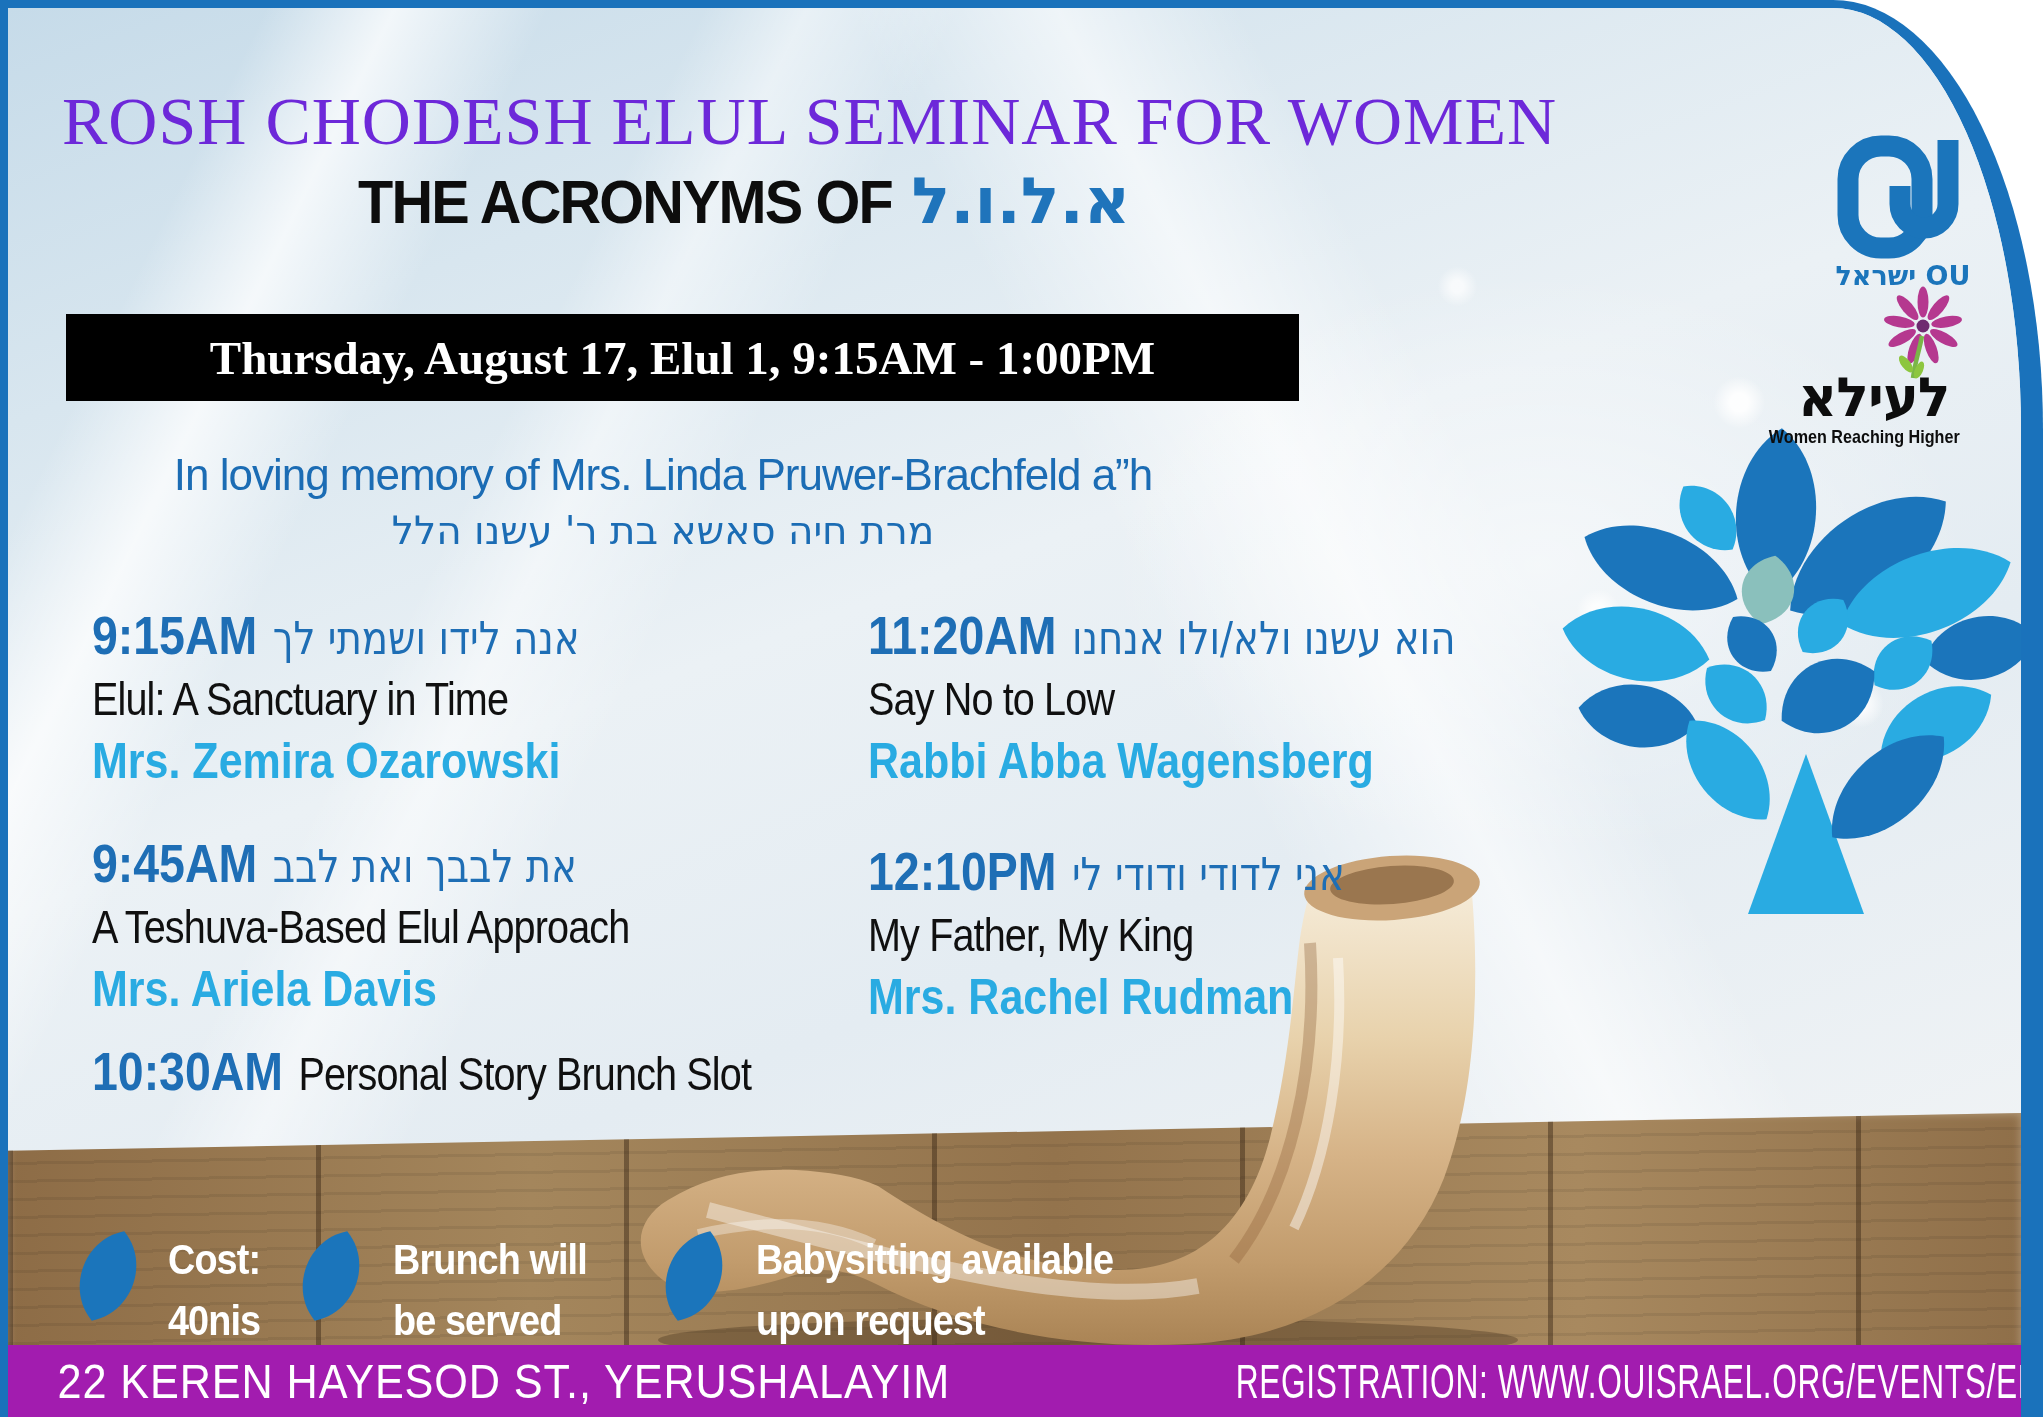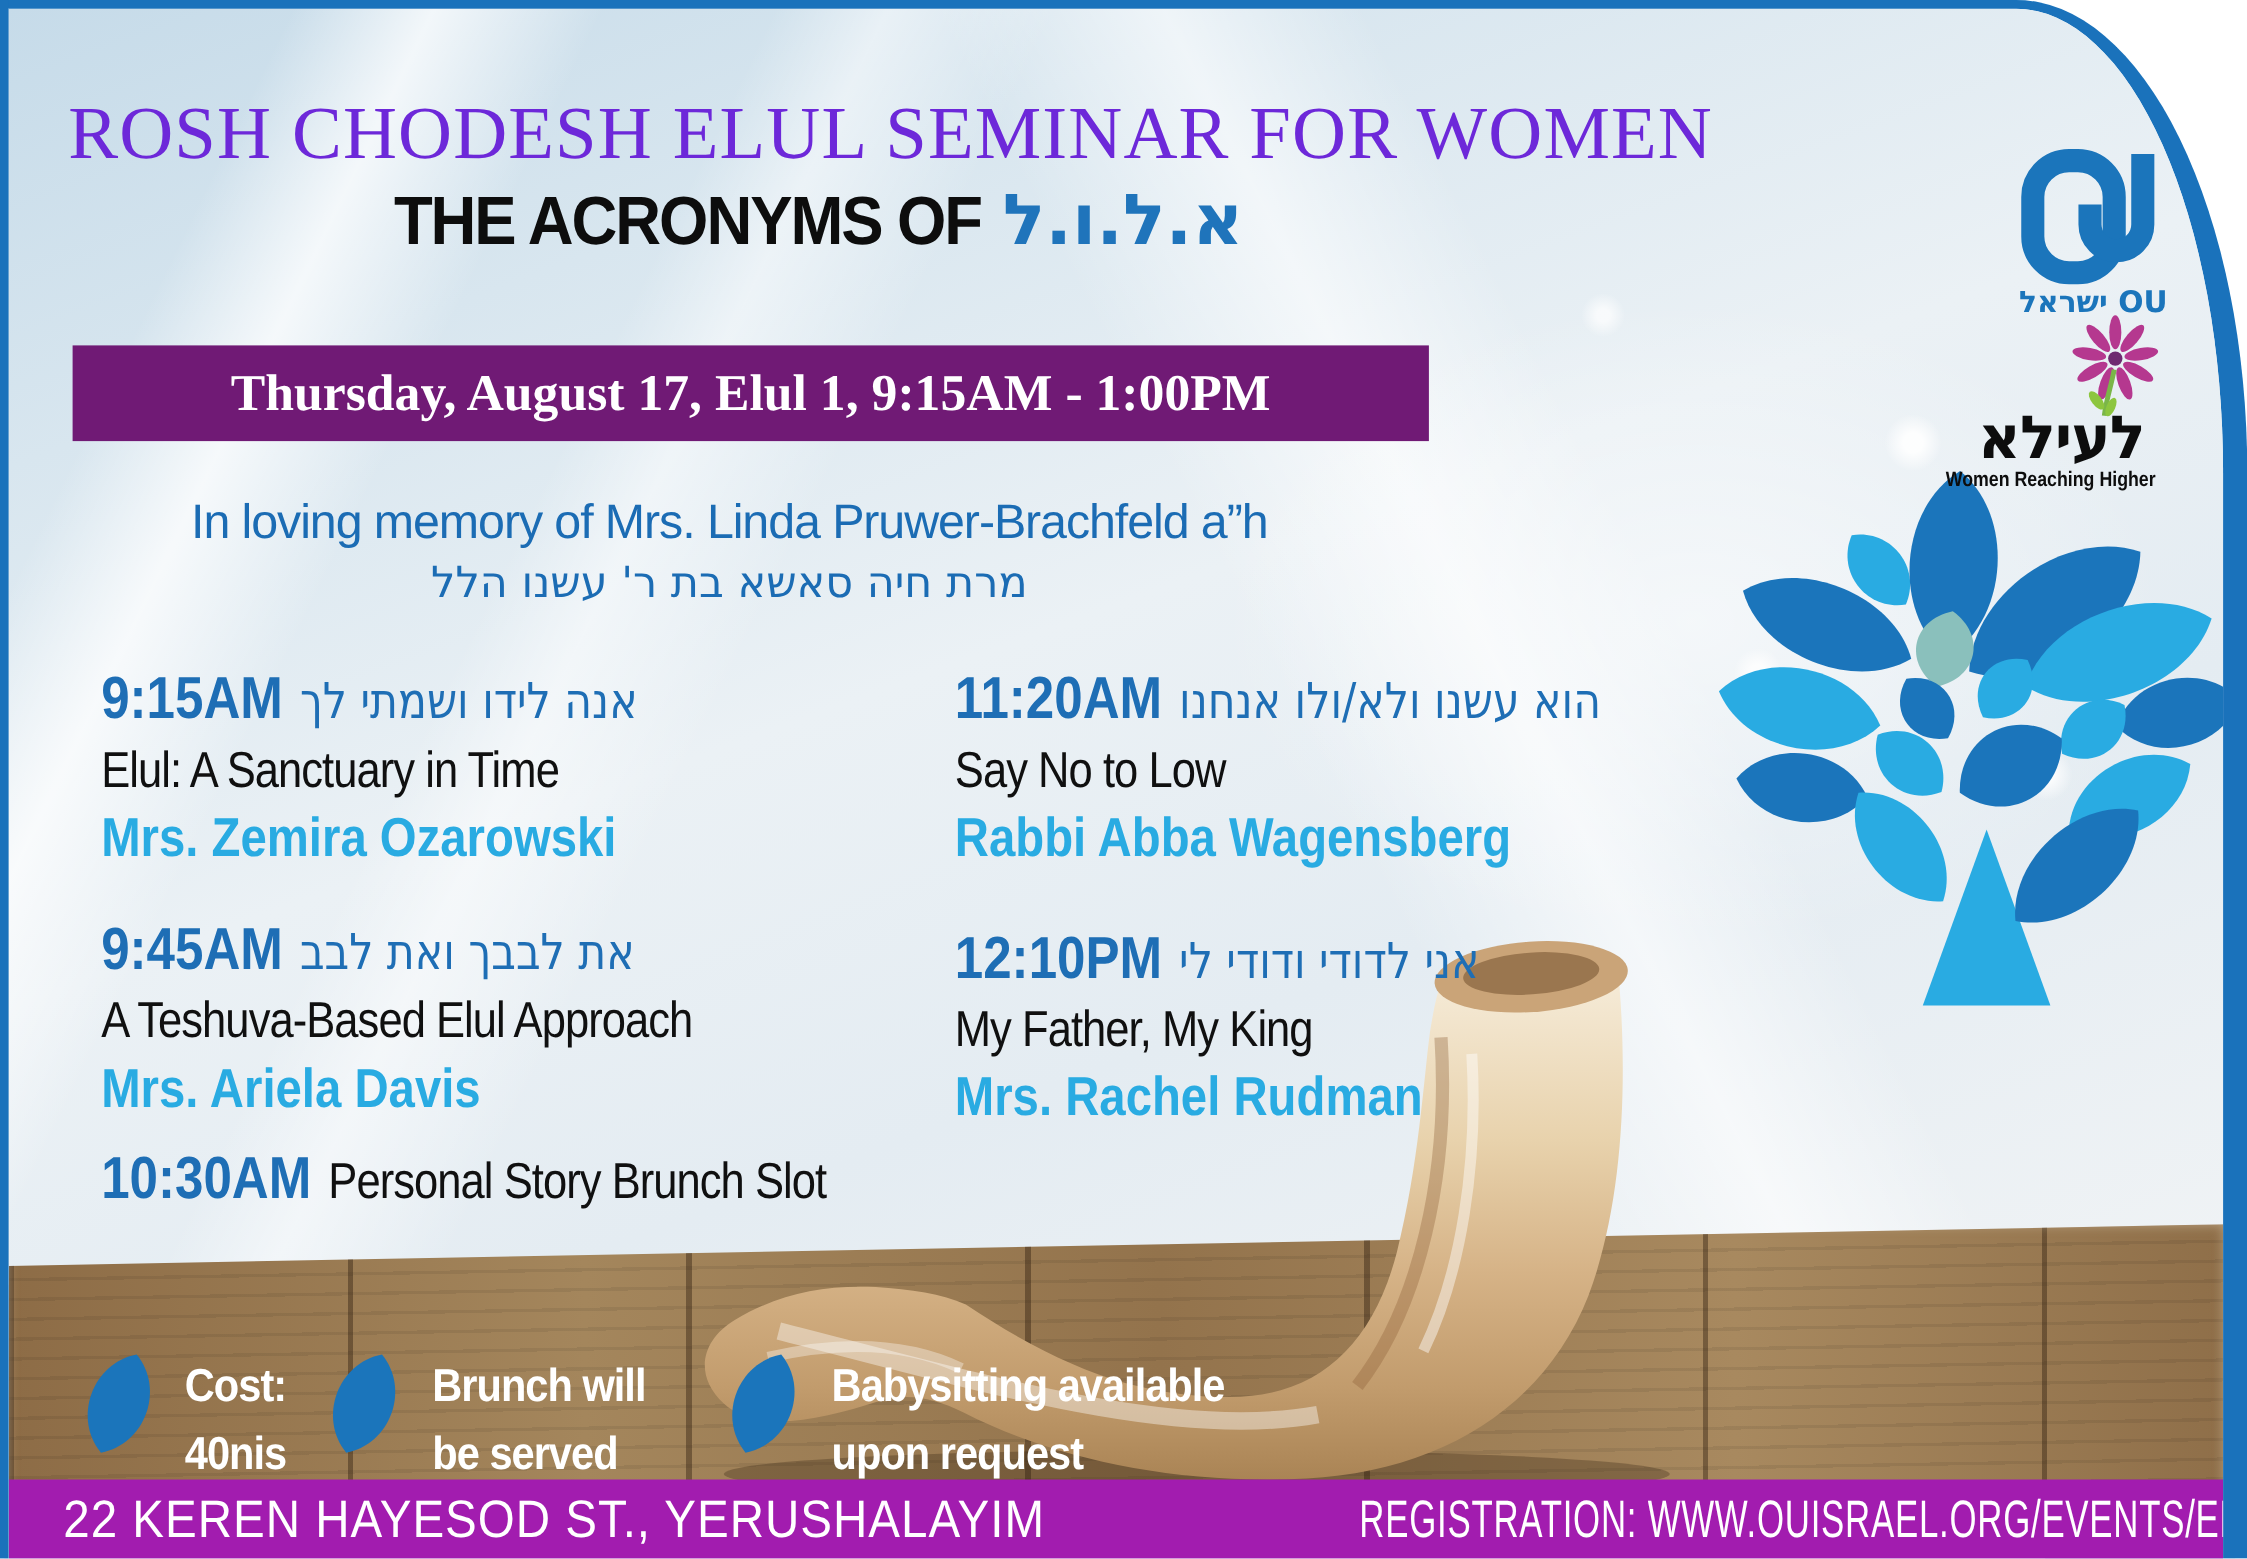--- a/index.html
+++ b/index.html
@@ -28,21 +28,21 @@
       linear-gradient(90deg, #8d6c46 0%, #a4865c 26%, #93734c 52%, #a8895f 78%, #8f6f49 100%);
     box-shadow:inset 0 6px 10px rgba(255,244,224,.35);}
   
   .title{left:22px;top:74px;width:1408px;text-align:center;
     font-family:"Liberation Serif","DejaVu Serif",serif;font-size:68px;color:#6d28d9;
     letter-spacing:1px;white-space:nowrap;margin-left:32px;}
   .subtitle{left:22px;top:156px;width:1408px;display:flex;justify-content:center;align-items:baseline;}
   .sub-prefix{font-size:62px;font-weight:700;color:#0d0d0d;letter-spacing:-2px;
     display:inline-block;transform:scaleX(.93);transform-origin:center;white-space:nowrap;}
   .sub-heb{font-family:"DejaVu Sans",sans-serif;font-size:64px;font-weight:700;color:#1f74bb;white-space:nowrap;}
-  .banner{left:58px;top:306px;width:1233px;height:87px;background:#701a75;
+  .banner{left:58px;top:306px;width:1233px;height:87px;background:#000000;
     display:flex;align-items:center;justify-content:center;}
   .banner-text{font-family:"Liberation Serif","DejaVu Serif",serif;font-weight:700;font-size:47px;color:#ffffff;white-space:nowrap;}
   .mem-en{left:22px;top:442px;width:1266px;text-align:center;font-size:44px;color:#1b6cb4;
     letter-spacing:-1px;white-space:nowrap;}
   .mem-he{left:22px;top:500px;width:1266px;text-align:center;font-family:"DejaVu Sans",sans-serif;
     font-size:39px;color:#1b6cb4;white-space:nowrap;}
   
   .sched{transform:scaleX(.86);transform-origin:left top;white-space:nowrap;}
   .line1{display:flex;align-items:baseline;gap:18px;line-height:1.08;margin-bottom:10px;}
   .time{font-size:54px;font-weight:700;color:#1e6eb5;}

